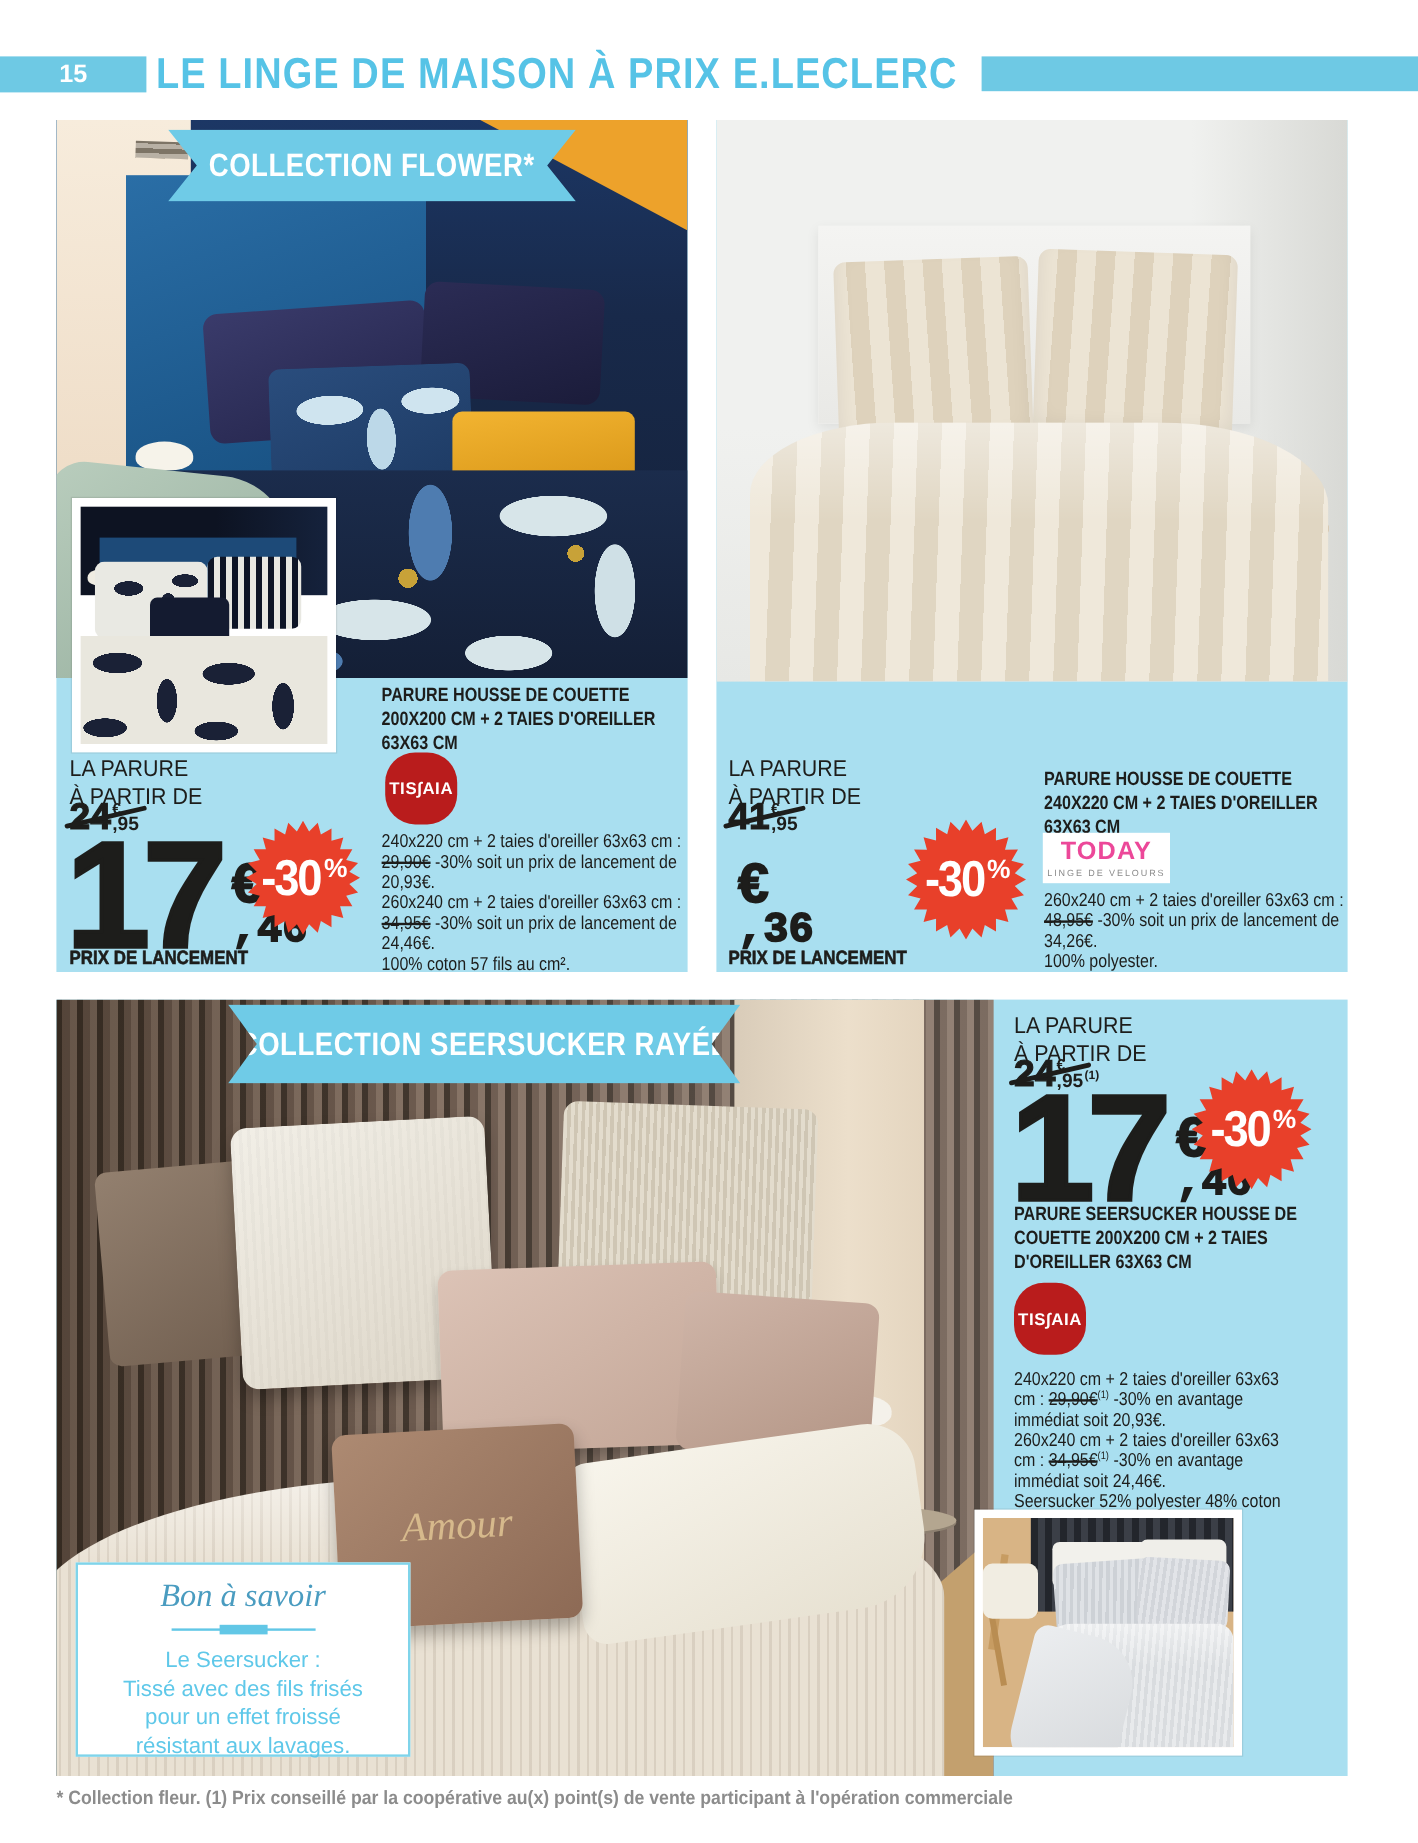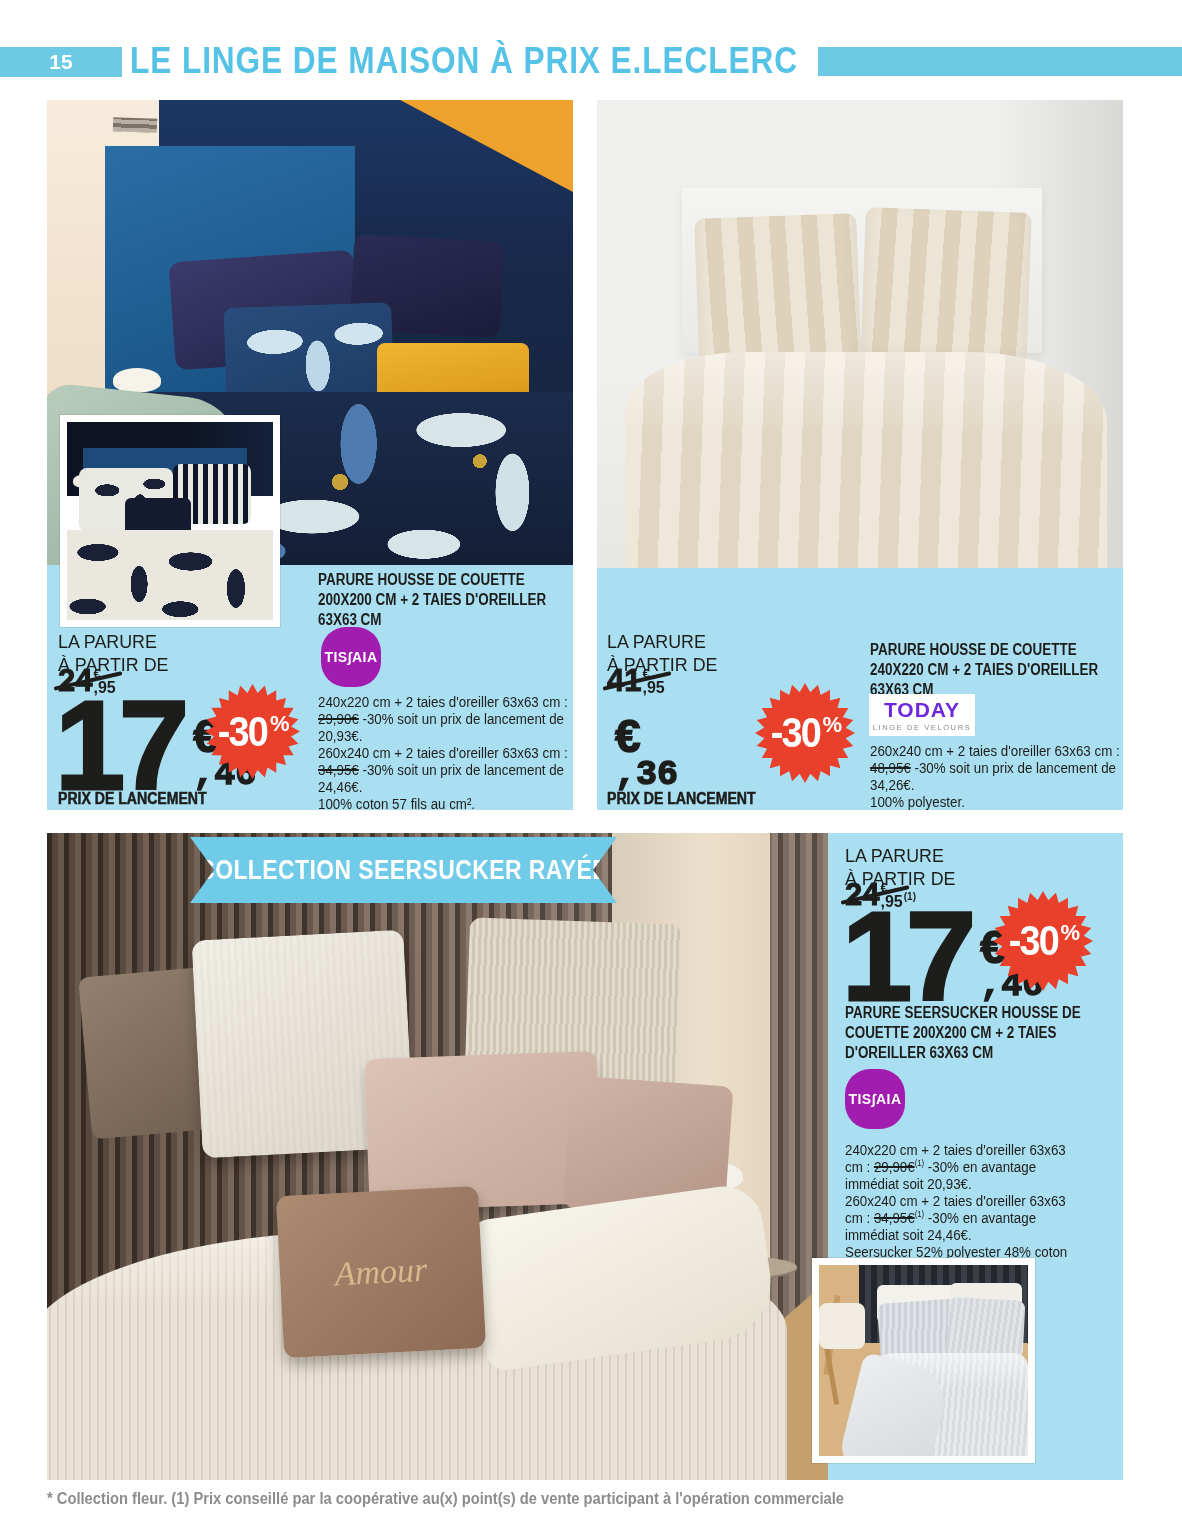--- a/index.html
+++ b/index.html
@@ -53,25 +53,25 @@
   .badge-label{position:absolute;inset:0;display:flex;align-items:center;justify-content:center;color:#fff;}
   .badge-val{font-size:42px;font-weight:700;letter-spacing:-2px;transform:scaleX(.9);}
   .badge-pct{font-size:22px;font-weight:700;margin-top:-16px;}
 
   
   .desc-title{font-size:16px;font-weight:700;line-height:1.25;width:305px;
               transform:scaleX(.84);transform-origin:0 0;}
   .desc-body{font-size:15.5px;line-height:1.1;width:300px;transform:scaleX(.86);transform-origin:0 0;}
   .desc-body .seg-strike{text-decoration:line-through;text-decoration-thickness:2px;}
   .desc-body .seg-sup{font-size:9px;vertical-align:6px;}
-  .logo-tissaia{width:60px;height:60px;background:#a21caf;display:flex;align-items:center;justify-content:center;border-radius:25px;}
+  .logo-tissaia{width:60px;height:60px;background:#b91c1c;display:flex;align-items:center;justify-content:center;border-radius:25px;}
   .logo-tissaia span{color:#fff;font-size:14px;font-weight:600;letter-spacing:.5px;}
   .logo-today{width:106px;height:42px;background:#fff;display:flex;flex-direction:column;
               align-items:center;justify-content:center;}
-  .lt-name{font-size:21px;font-weight:700;letter-spacing:1px;color:#6d28d9;line-height:1;}
+  .lt-name{font-size:21px;font-weight:700;letter-spacing:1px;color:#ec4899;line-height:1;}
   .lt-sub{font-size:7.5px;letter-spacing:1.6px;color:#8a8a8a;margin-top:3px;}
 
   
   .inset{position:absolute;background:#fff;z-index:25;box-shadow:0 0 0 1px rgba(0,0,0,.08);}
   .inset-inner{position:absolute;inset:7px;overflow:hidden;}
 
   
   .infobox{position:absolute;background:#fff;border:2px solid #7fd4ea;z-index:26;text-align:center;}
   .infobox-title{font-family:"Liberation Serif",serif;font-style:italic;font-size:27px;color:#4a9cc0;margin-top:10px;}
   .info-divider{position:relative;width:120px;height:2px;background:#62c7e6;margin:12px auto 12px auto;}
@@ -240,20 +240,23 @@
       <div class="pa-table"></div>
       <div class="pa-lampstem"></div>
       <div class="pa-lampdome"></div>
       <div class="pa-pil1"></div>
       <div class="pa-pil2"></div>
       <div class="pa-pil3"></div>
       <div class="pa-pil4"></div>
       <div class="pa-duvet"></div>
       <div class="pa-throw"></div>
     </div>
+    <div class="ribbon" style="left:93px;top:8px;width:340px;height:60px;">
+      <span>COLLECTION FLOWER*</span>
+    </div>
     <div class="inset" style="left:13px;top:315px;width:220px;height:212px;">
       <div class="inset-inner">
         <div class="ia-top"></div>
         <div class="ia-hb"></div>
         <div class="ia-lamp"></div>
         <div class="ia-pil1"></div>
         <div class="ia-pil2"></div>
         <div class="ia-pil3"></div>
         <div class="ia-duvet"></div>
       </div>
@@ -412,16 +415,24 @@
         <div class="ic-chairleg"></div>
         <div class="ic-throw"></div>
         <div class="ic-pilw1"></div>
         <div class="ic-pilw2"></div>
         <div class="ic-pil1"></div>
         <div class="ic-pil2"></div>
         <div class="ic-bed"></div>
         <div class="ic-fold"></div>
       </div>
     </div>
+    <div class="infobox" style="left:16px;top:469px;width:275px;height:158px;">
+      <div class="infobox-title">Bon à savoir</div>
+      <div class="info-divider"></div>
+      <div class="infobox-body">Le Seersucker :
+Tissé avec des fils frisés
+pour un effet froissé
+résistant aux lavages.</div>
+    </div>
   </section>
 
   <div class="abs footer-note">* Collection fleur. (1) Prix conseillé par la coopérative au(x) point(s) de vente participant à l'opération commerciale</div>
 </div>
 
 </body></html>

